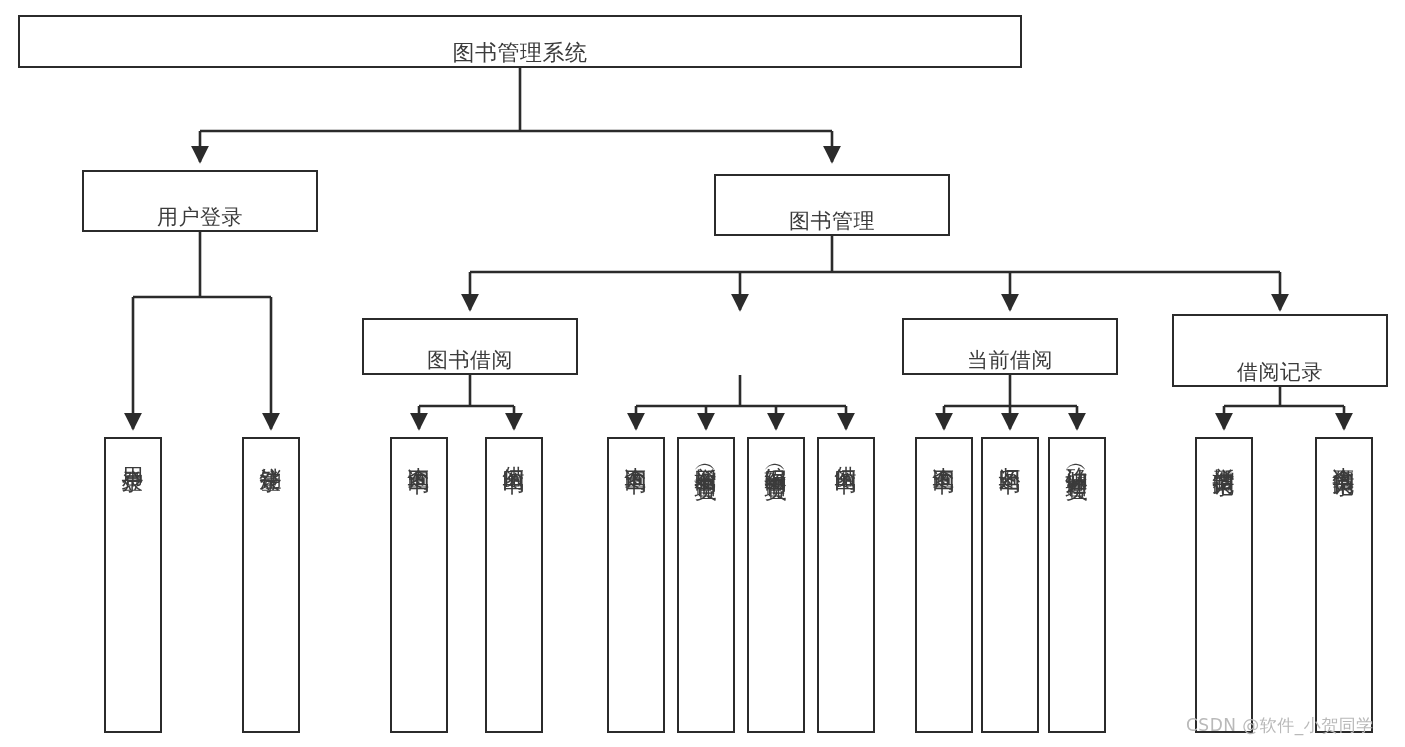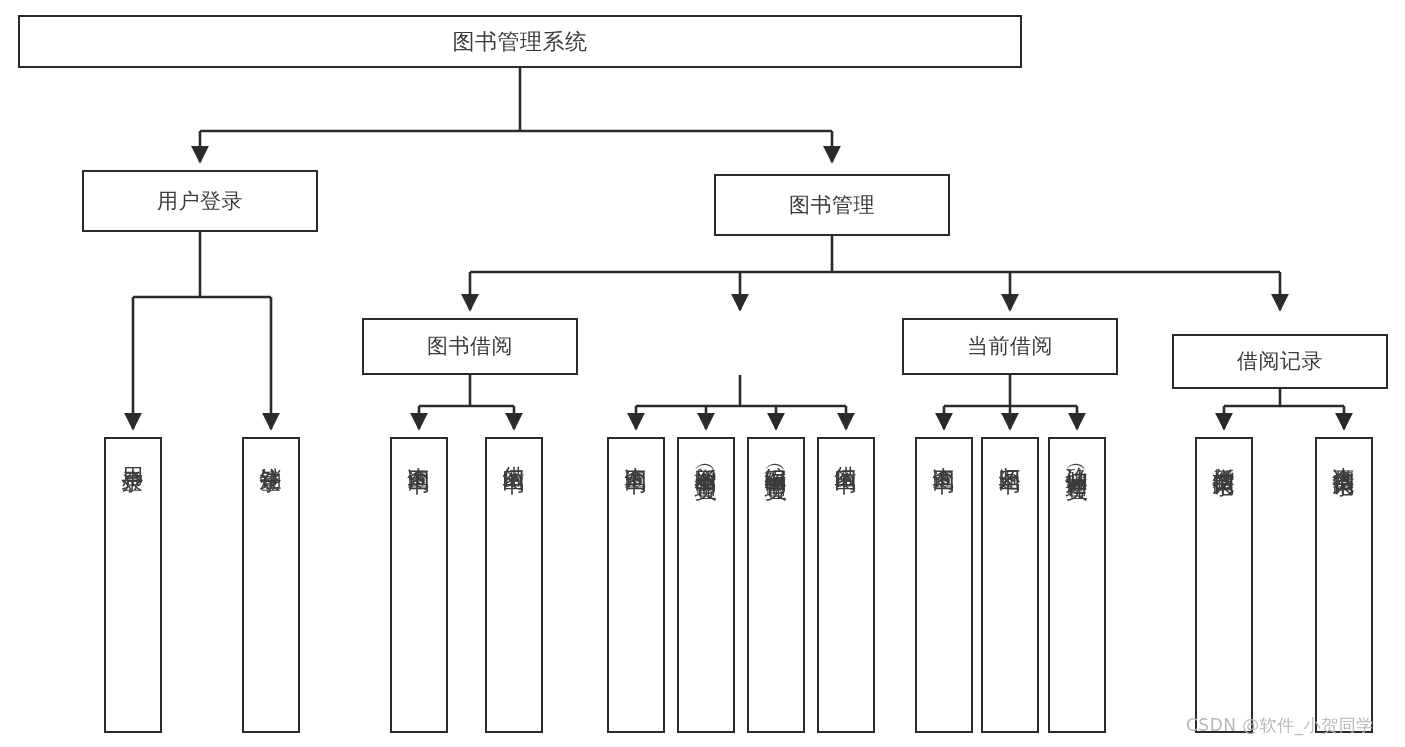--- a/index.html
+++ b/index.html
@@ -24,21 +24,21 @@
     top: 0;
     width: 1405px;
     height: 747px;
   }
   .node {
     position: absolute;
     box-sizing: border-box;
     background: #ffffff;
     border: 2px solid #2b2b2b;
     display: flex;
-    align-items: center;
+    align-items: flex-end;
     justify-content: center;
     z-index: 3;
   }
   .node-label {
     color: #3b3b3b;
     font-size: 21px;
     line-height: 1.25;
     letter-spacing: 0.5px;
     white-space: nowrap;
   }
@@ -135,21 +135,21 @@
   <div class="node" style="left:714px; top:174px; width:236px; height:62px;">
     <span class="node-label">图书管理</span>
   </div>
 
   <div class="node" style="left:362px; top:318px; width:216px; height:57px;">
     <span class="node-label">图书借阅</span>
   </div>
   <div class="node" style="left:902px; top:318px; width:216px; height:57px;">
     <span class="node-label">当前借阅</span>
   </div>
-  <div class="node" style="left:1172px; top:334px; width:216px; height:55px;">
+  <div class="node" style="left:1172px; top:314px; width:216px; height:73px;">
     <span class="node-label">借阅记录</span>
   </div>
 
   <div class="node leaf" style="left:104px; top:437px; width:58px; height:296px;">
     <span class="node-label">用户登录</span>
   </div>
   <div class="node leaf" style="left:242px; top:437px; width:58px; height:296px;">
     <span class="node-label">注销登录</span>
   </div>
 

